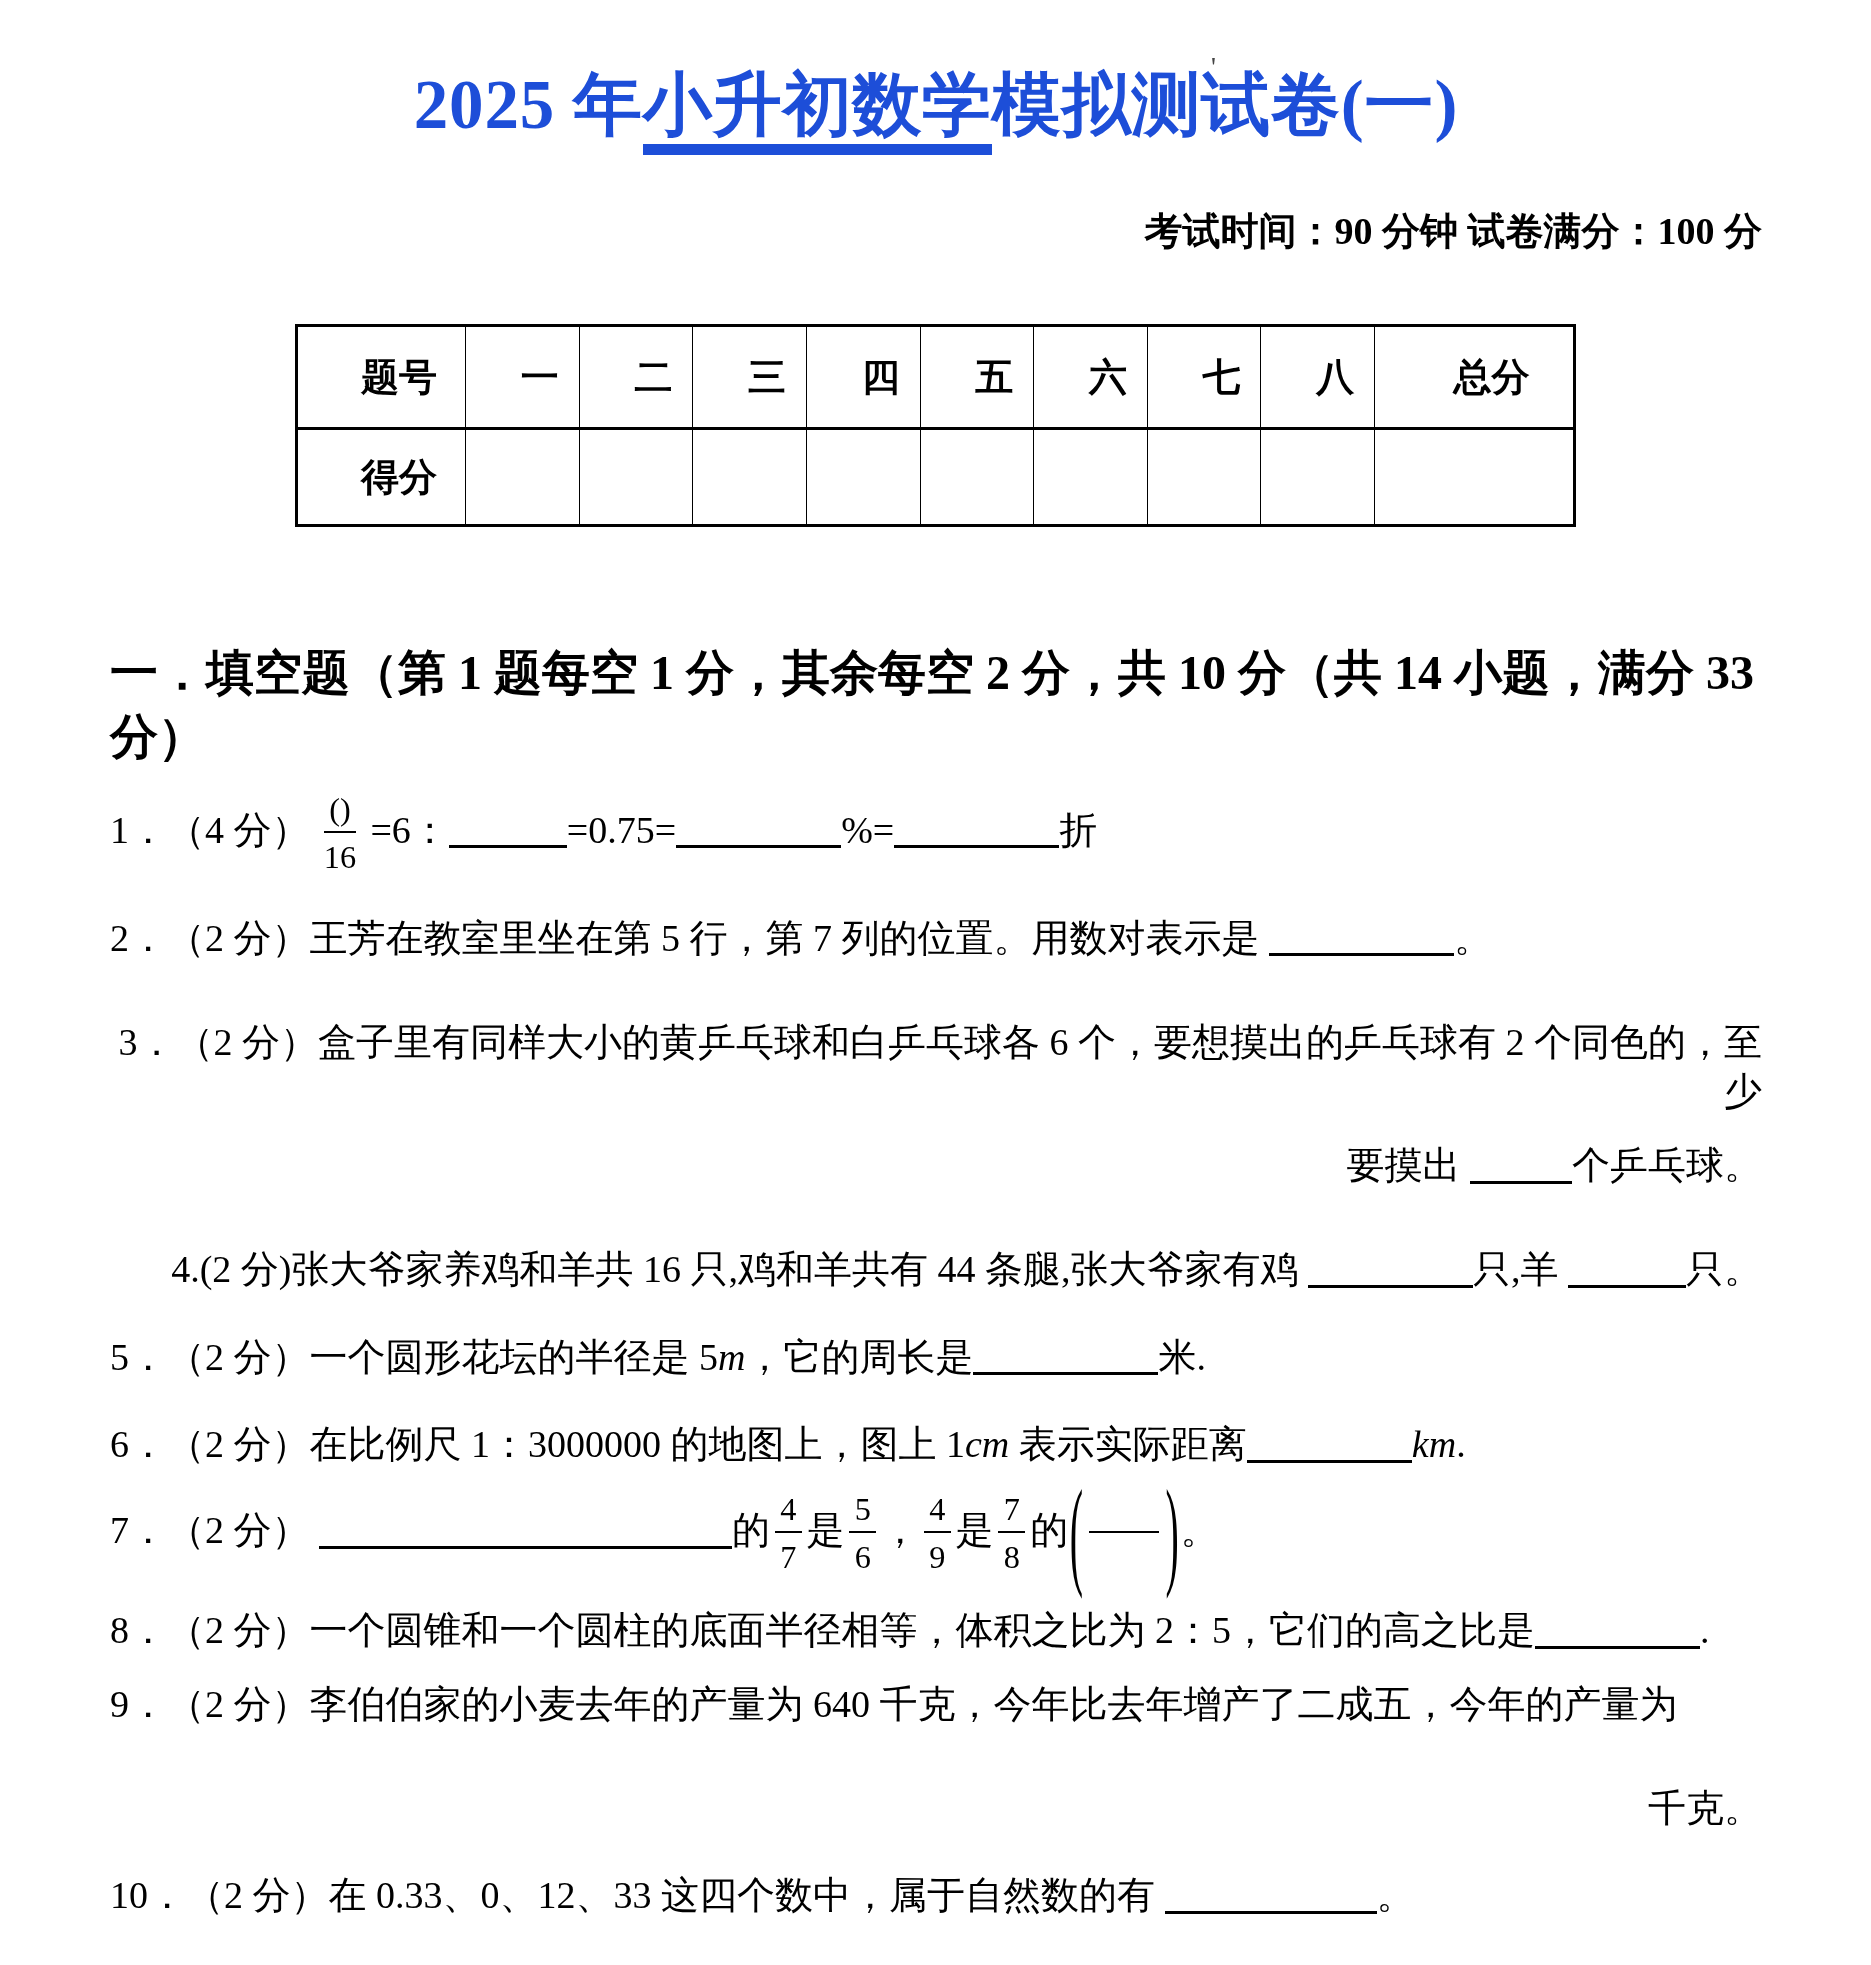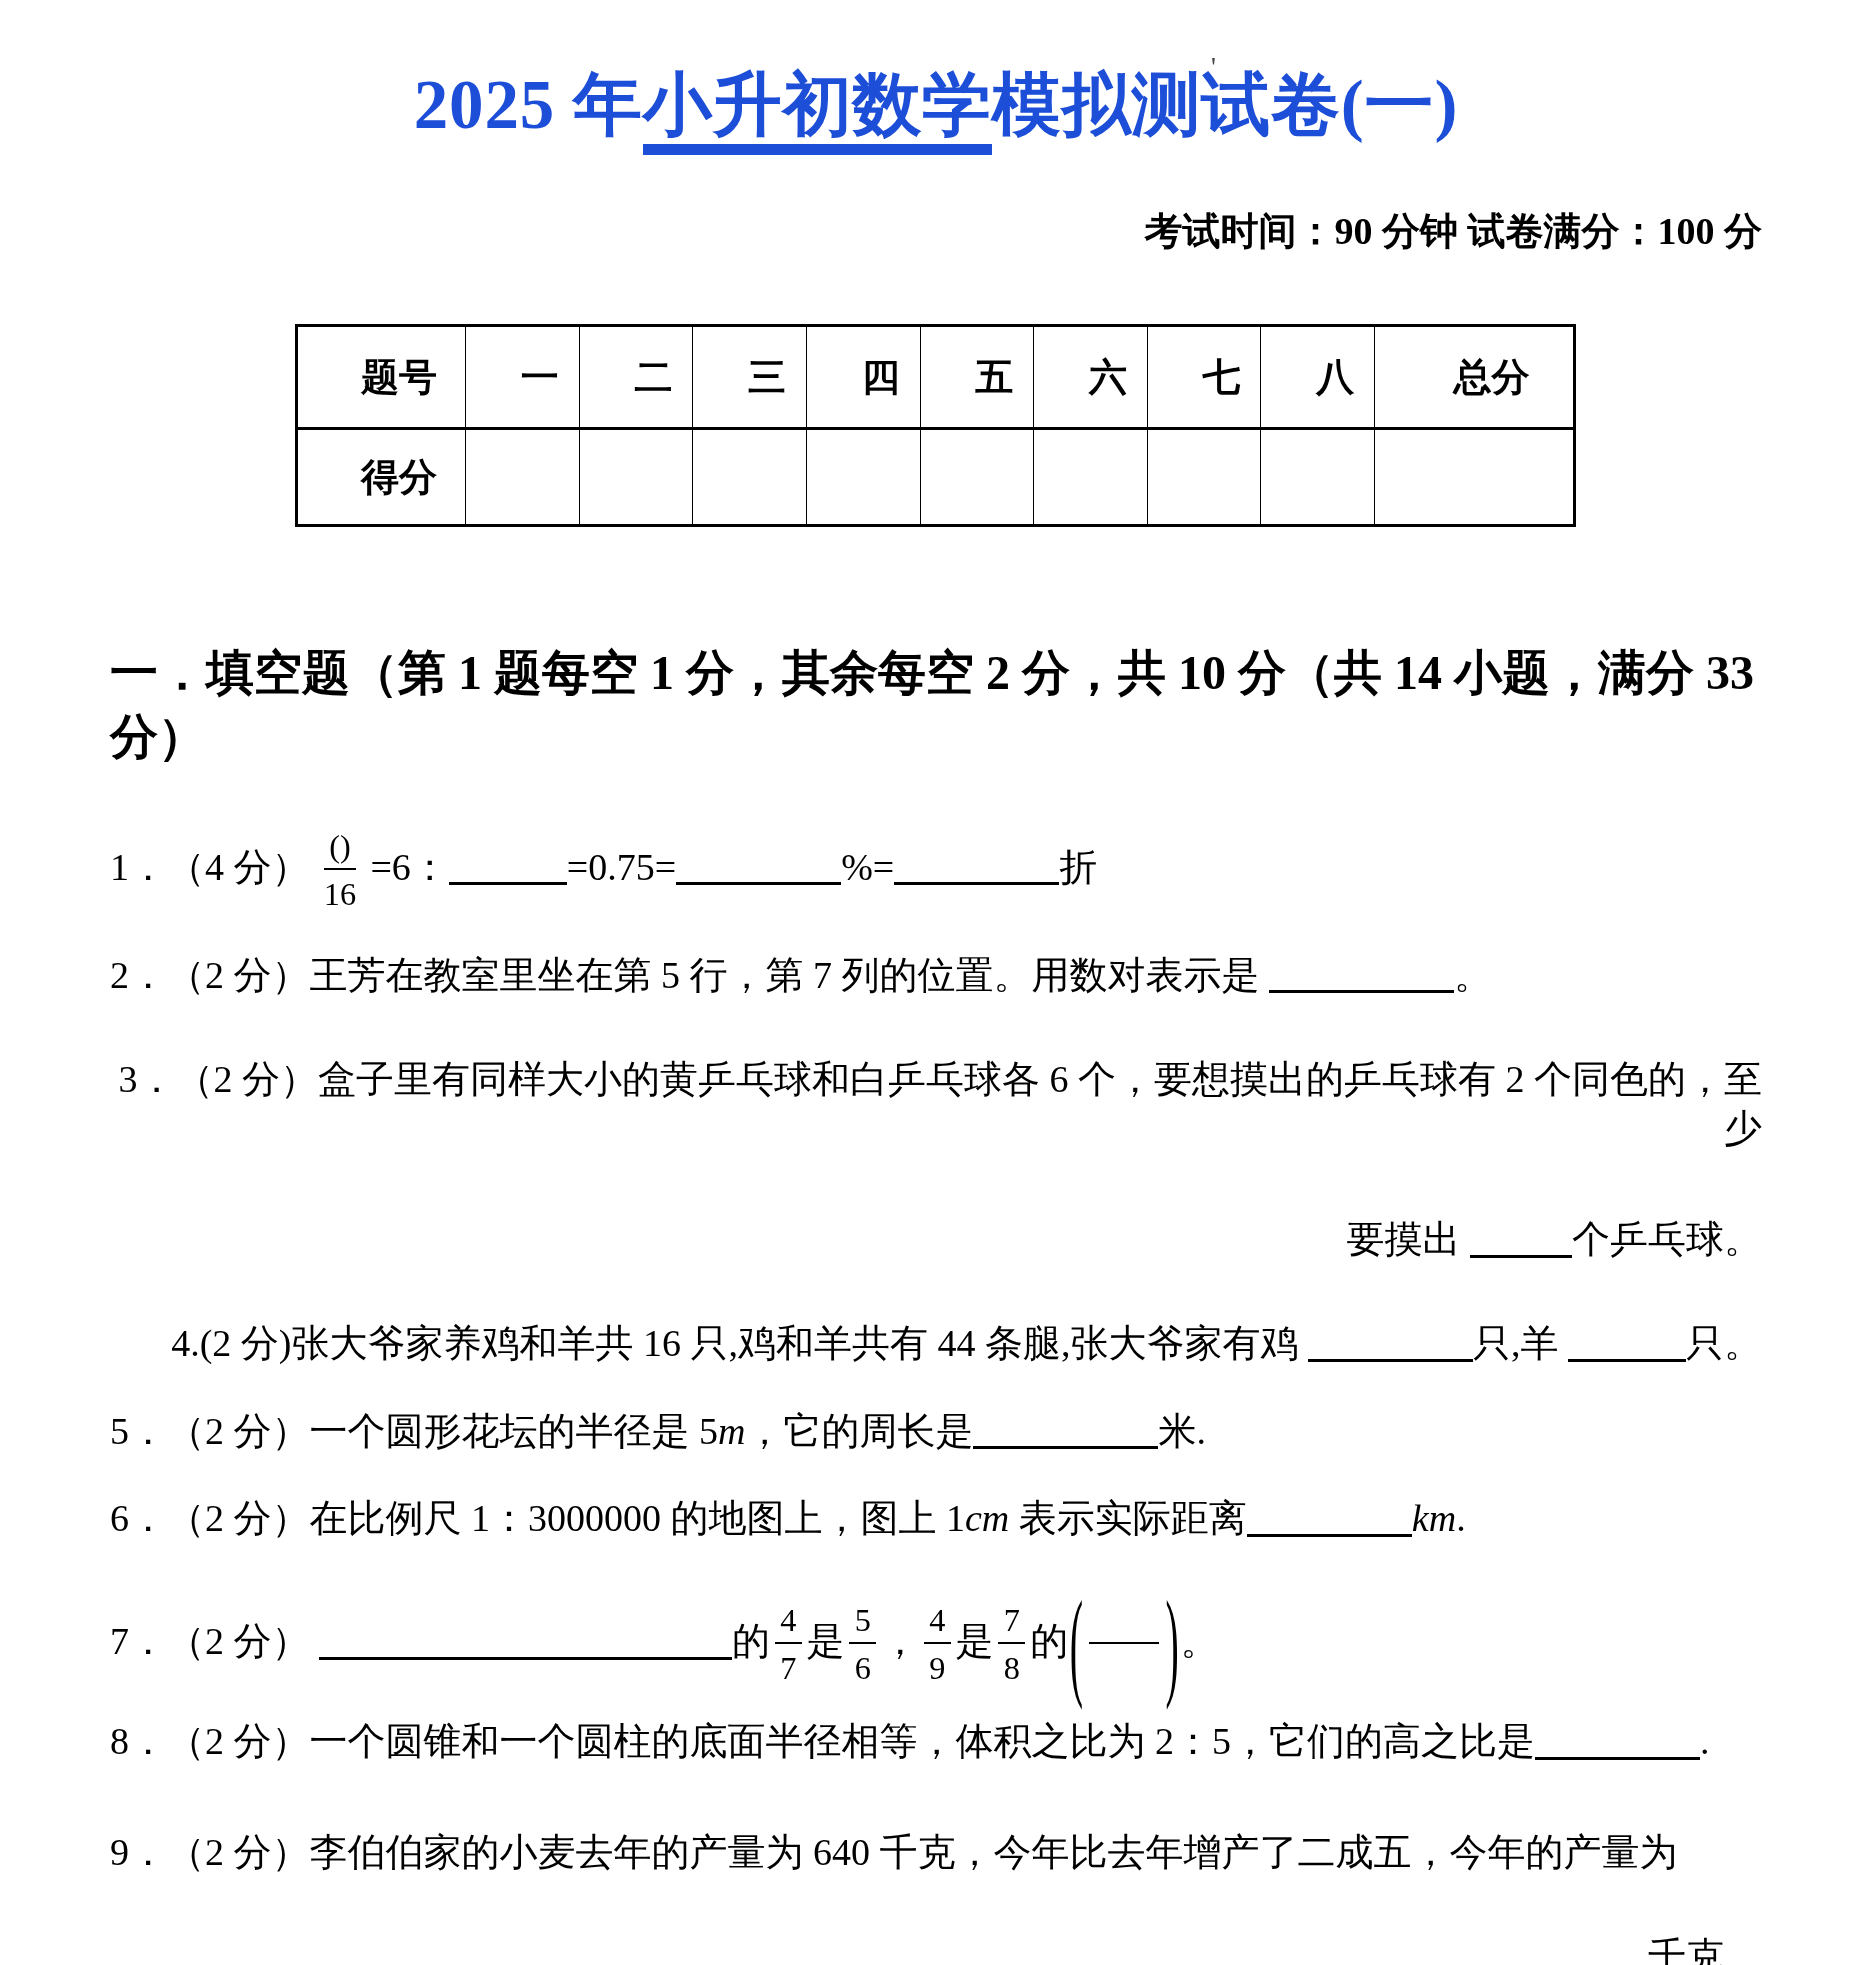--- a/index.html
+++ b/index.html
@@ -12,21 +12,21 @@
   .subtitle{text-align:right;font-size:38px;font-weight:bold;margin-top:55px;}
   table.score-table{border-collapse:collapse;table-layout:fixed;width:1281px;
         margin:67px 0 0 185px;font-size:38px;font-weight:bold;}
   table.score-table{border:3.9px solid #000;}
   table.score-table td{border:1.2px solid #000;text-align:center;vertical-align:middle;padding-left:36px;}
   table.score-table tr.hdr td{height:98px;border-bottom:3.9px solid #000;}
   table.score-table tr.scr td{height:92px;}
   td.c0{width:130px;} td.c9{width:161px;}
   .section-heading{font-size:48px;font-weight:bold;margin-top:114px;}
   .q{font-size:38px;line-height:1.3;} .mt150{margin-top:38px;} .mt140{margin-top:55px;text-align:right;}
-  .mt120{margin-top:61px;} .mt100{margin-top:39px;} .mt80{margin-top:31px;}
+  .mt120{margin-top:24px;} .mt100{margin-top:39px;} .mt80{margin-top:31px;}
   .cont{margin-left:37px;}
   .blank{display:inline-block;border-bottom:3.1px solid #000;height:1em;vertical-align:-0.15em;}
   .w150{width:59px;} .w260{width:102px;} .w300{width:118px;} .w420{width:165px;}
   .w470{width:185px;} .w540{width:212px;} .w1050{width:413px;}
   .frac{display:inline-flex;flex-direction:column;align-items:center;vertical-align:middle;
         line-height:1.05;font-size:0.85em;margin:0 4.7px;}
   .frac .fnum{border-bottom:2.8px solid #000;padding:0 5.5px 3.9px;}
   .frac .fden{padding-top:8px;}
   .bigparen{display:inline-block;transform:scaleY(3.0);font-size:1.05em;vertical-align:middle;
         margin:0 1.6px;font-weight:normal;}

